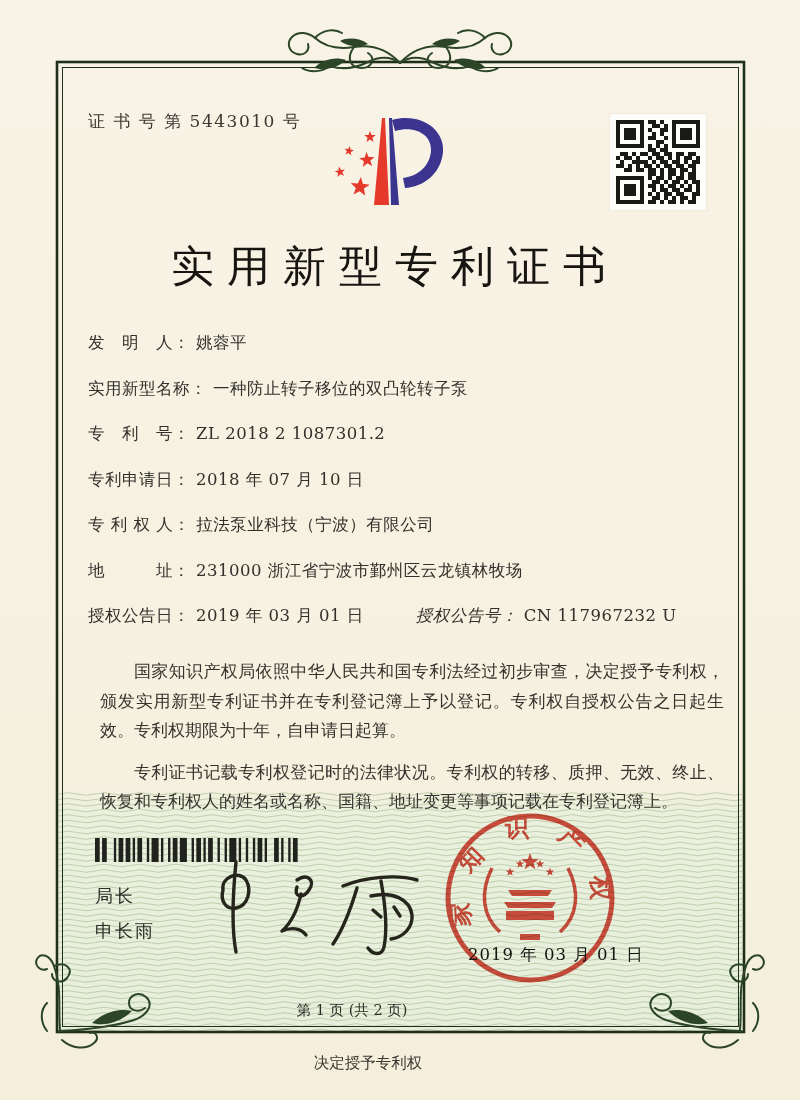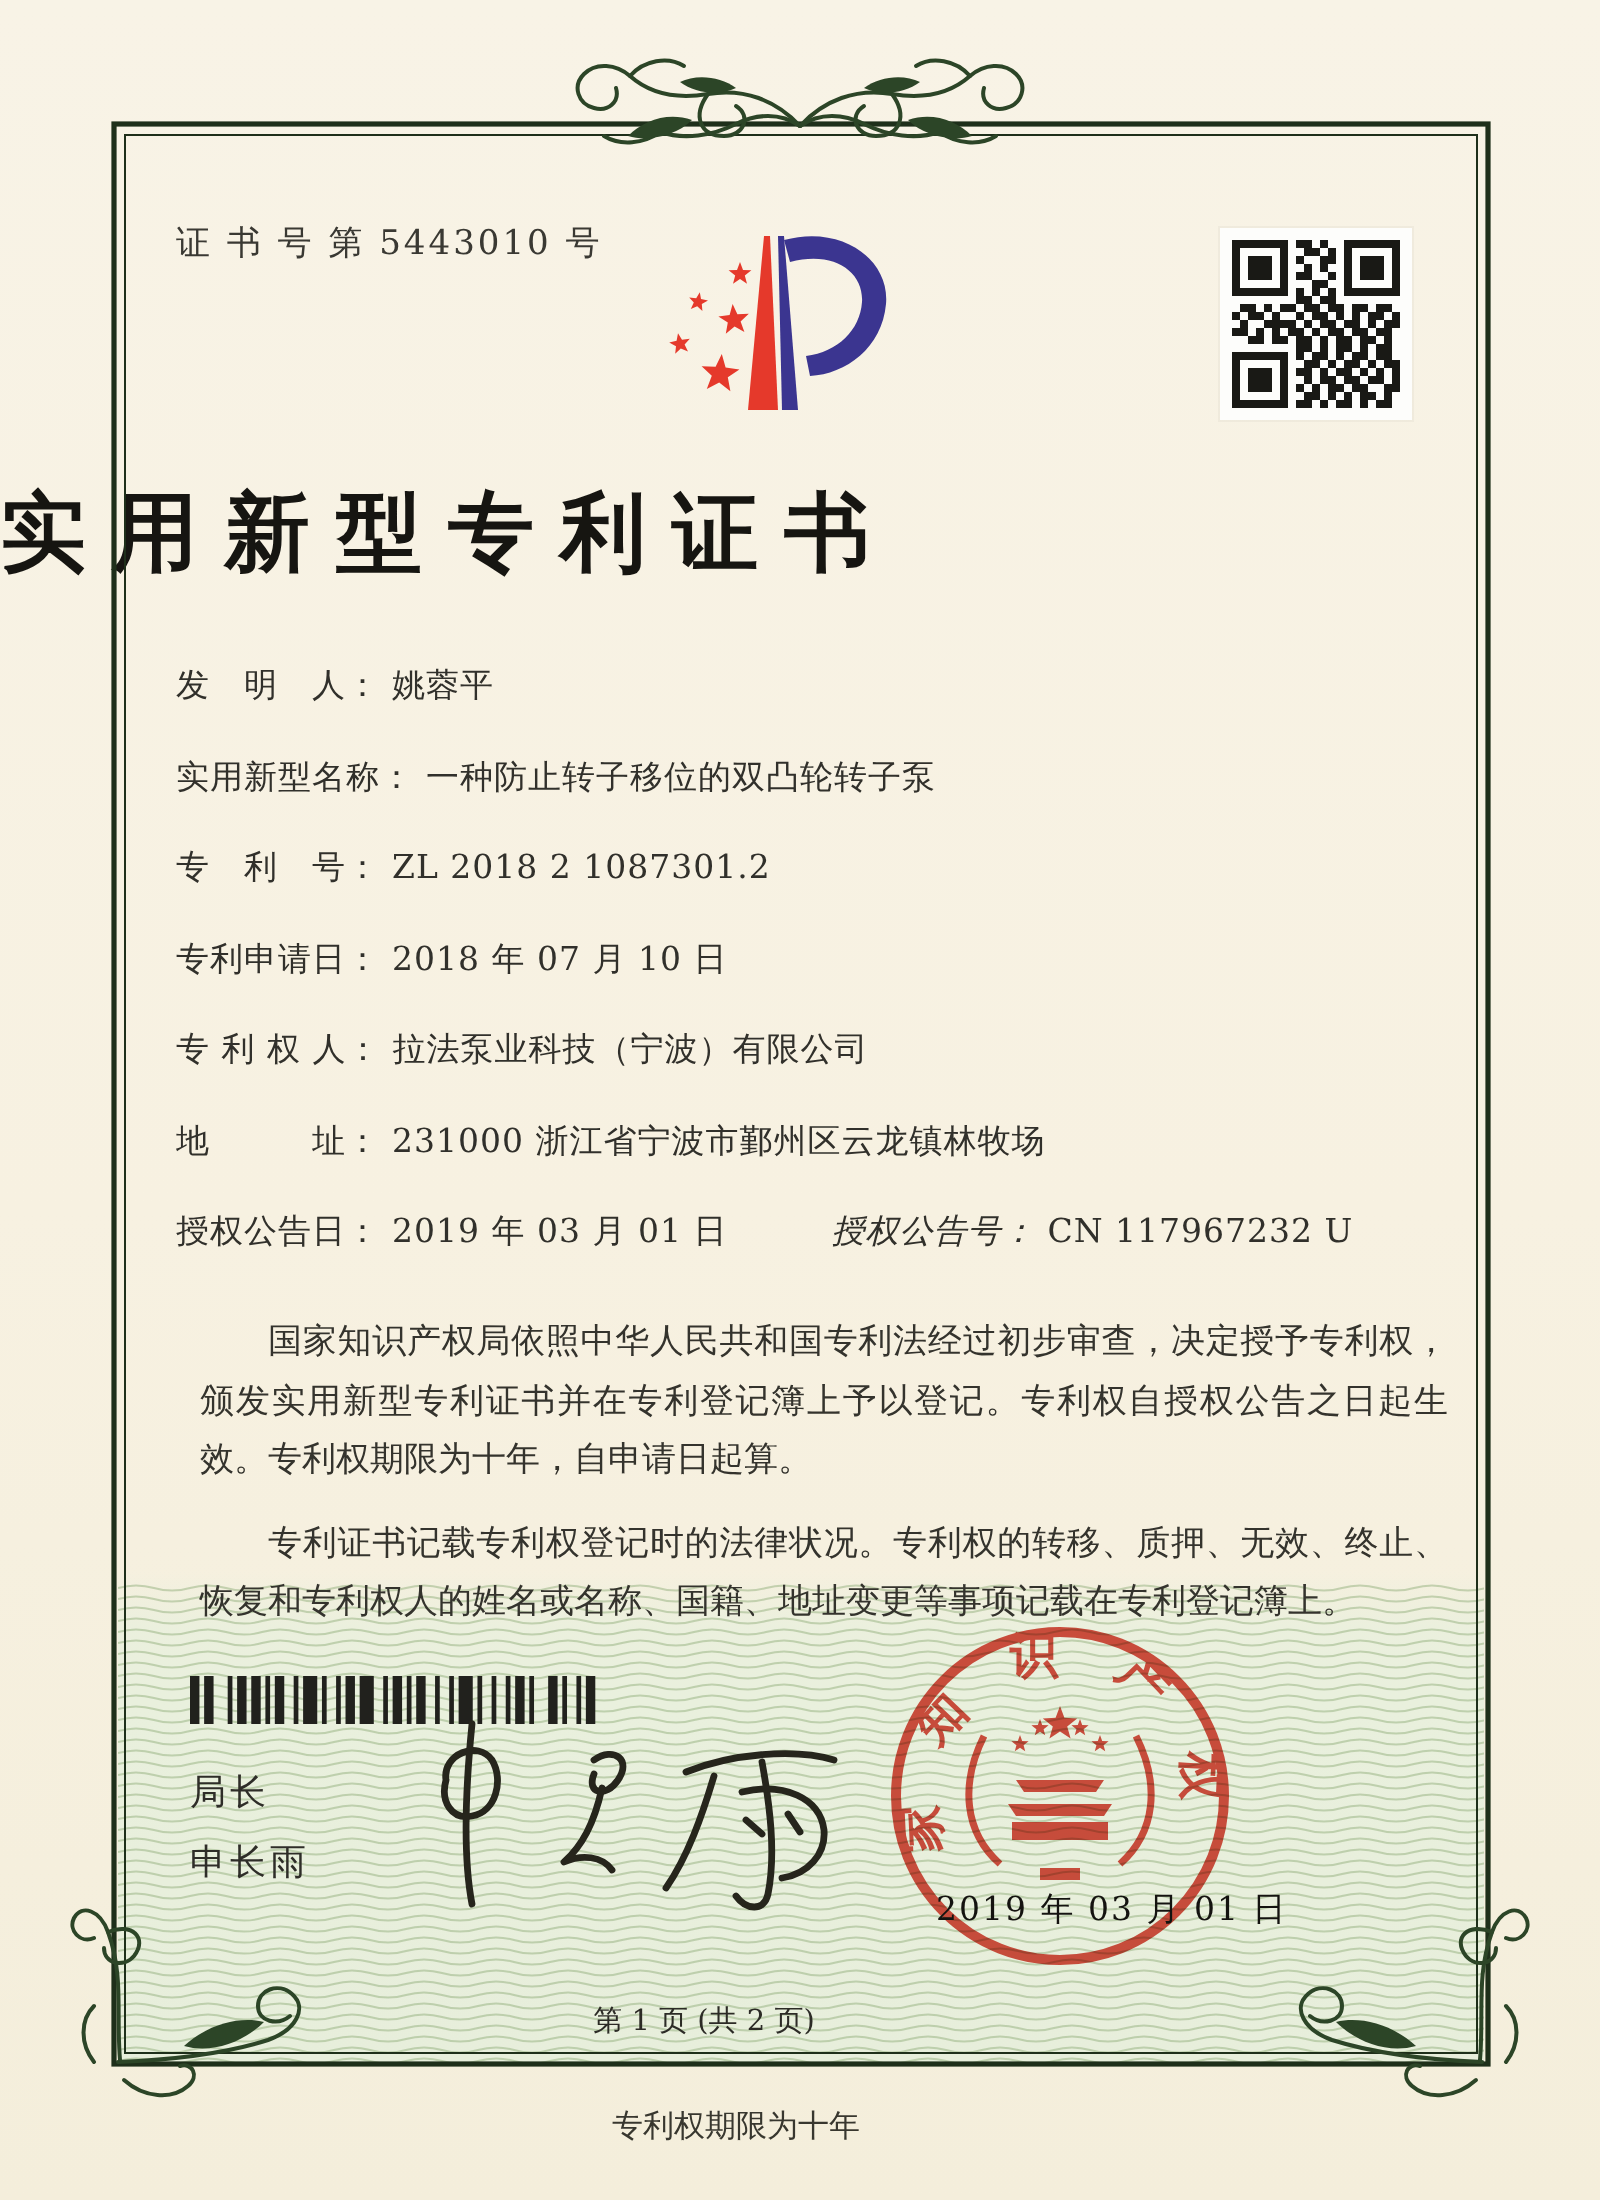--- a/index.html
+++ b/index.html
@@ -5,21 +5,21 @@
   html,body{margin:0;padding:0;background:#efe9d6;}
   .page{position:relative;width:800px;height:1100px;overflow:hidden;
     background:linear-gradient(180deg,#f8f3e6 0%,#f7f1e1 55%,#f4eedb 100%);
     font-family:"DejaVu Serif","Liberation Serif",serif;color:#31302b;}
   .abs{position:absolute;}
   
   .cert-no{left:88px;top:110px;font-size:17px;letter-spacing:1.5px;color:#3a3933;z-index:2;}
   .qr{left:610px;top:114px;width:96px;height:96px;background:#fdfdfb;z-index:2;box-shadow:0 0 0 1px rgba(0,0,0,0.03);}
   .logo{left:325px;top:92px;width:160px;height:130px;z-index:2;}
   
-  .title{left:0;top:238px;width:790px;text-align:left;font-size:43px;font-weight:700;
+  .title{left:0;top:238px;width:790px;text-align:center;font-size:43px;font-weight:400;
     letter-spacing:13px;color:#161511;z-index:2;}
   
   .fields{left:88px;top:332px;width:650px;z-index:2;font-size:16.5px;letter-spacing:0.5px;}
   .frow{height:24px;margin-bottom:21.5px;white-space:nowrap;}
   .frow .lbl{display:inline-block;}
   .frow .val{display:inline-block;margin-left:6px;}
   .pair2{margin-left:52px;font-style:italic;}
   
   .paras{left:88px;top:645px;width:648px;z-index:2;font-size:17px;line-height:29.5px;
     text-align:justify;color:#34332d;}
@@ -463,21 +463,21 @@
       <path class="fl" d="M62 99 h48 v9 h-48 z"></path>
       <path class="ln" stroke-width="3.5" d="M48 56 C 36 80 38 104 56 120"></path>
       <path class="ln" stroke-width="3.5" d="M124 56 C 136 80 134 104 116 120"></path>
       <path class="fl" d="M76 122 h20 v6 h-20 z"></path>
     </g>
   </svg>
 
   <div class="abs seal-date">2019 年 03 月 01 日</div>
 
   <div class="abs page-ind">第 1 页 (共 2 页)</div>
-  <div class="abs back-note">专利权期限为十年</div>
+  <div class="abs back-note">决定授予专利权</div>
 
   <svg class="abs frame" viewBox="0 0 800 1100">
     <rect class="fr" x="57" y="62" width="687" height="970" stroke-width="2.6"></rect>
     <rect class="fr" x="62.5" y="67.5" width="676" height="959" stroke-width="1"></rect>
     <g class="orn" id="ornL">
       <path d="M400 63 C 388 50 372 44 354 47 C 336 50 324 46 315 38 C 308 32 298 31 292 37 C 286 43 289 52 297 54 C 304 56 310 51 308 44"></path>
       <path d="M354 47 C 346 58 350 68 362 68 C 372 68 376 58 368 53"></path>
       <path d="M400 63 C 390 56 378 57 368 62 C 356 68 342 70 330 66 C 322 72 310 73 302 68"></path>
       <path d="M315 38 C 322 30 334 28 342 33"></path>
       <path class="fill" d="M346 60 C 338 68 324 71 314 68 C 322 60 334 56 346 60 Z"></path>

